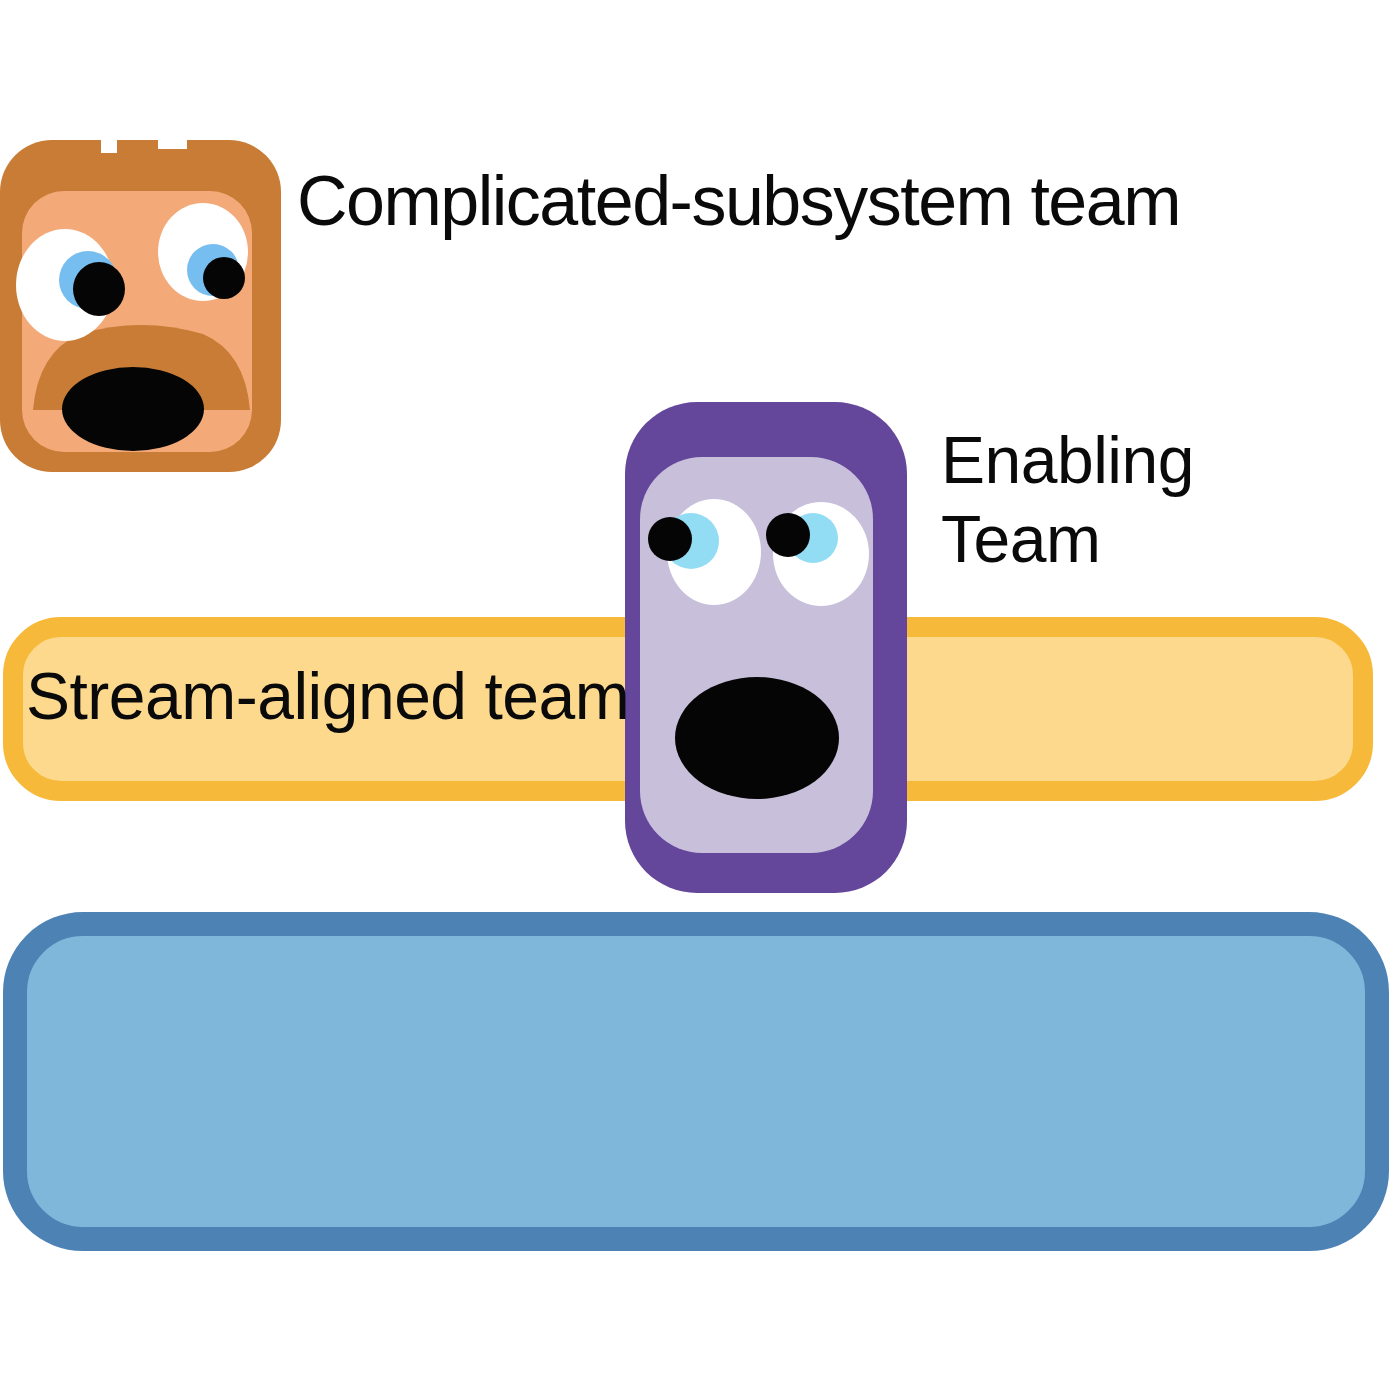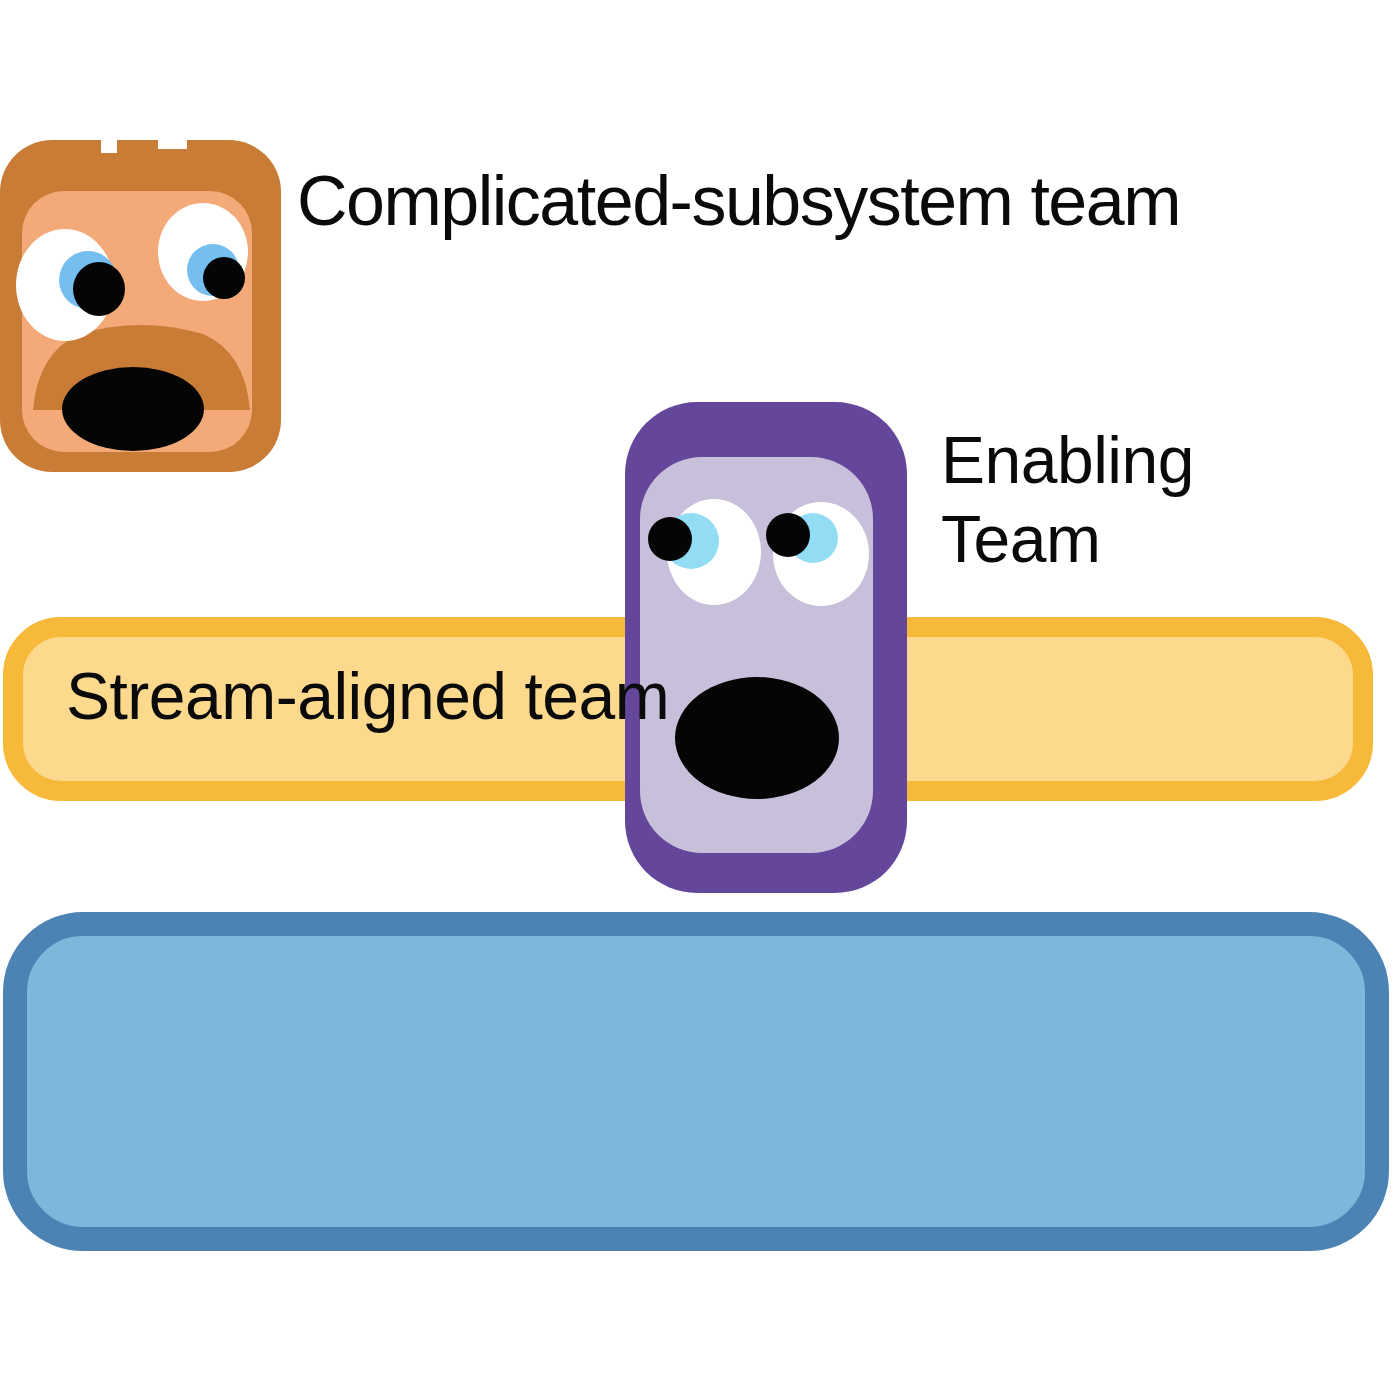--- a/index.html
+++ b/index.html
@@ -38,21 +38,20 @@
     top: 421px;
     font-size: 66px;
     letter-spacing: -0.5px;
     line-height: 79px;
   }
   .lbl-stream {
     left: 26px;
     top: 657px;
     font-size: 66px;
     letter-spacing: -0.5px;
-    margin-left: 40px;
   }
   .lbl-platform {
     left: 33px;
     top: 1067px;
     font-size: 66px;
     letter-spacing: -0.5px;
   }
 
   
   .bar {

